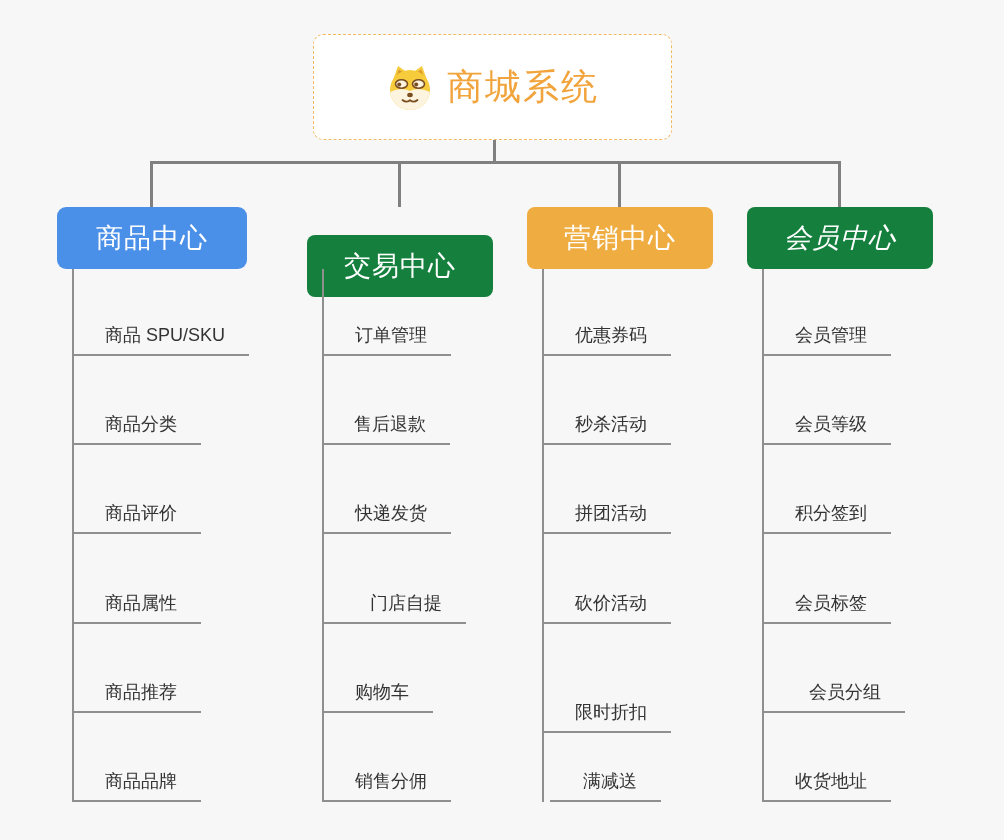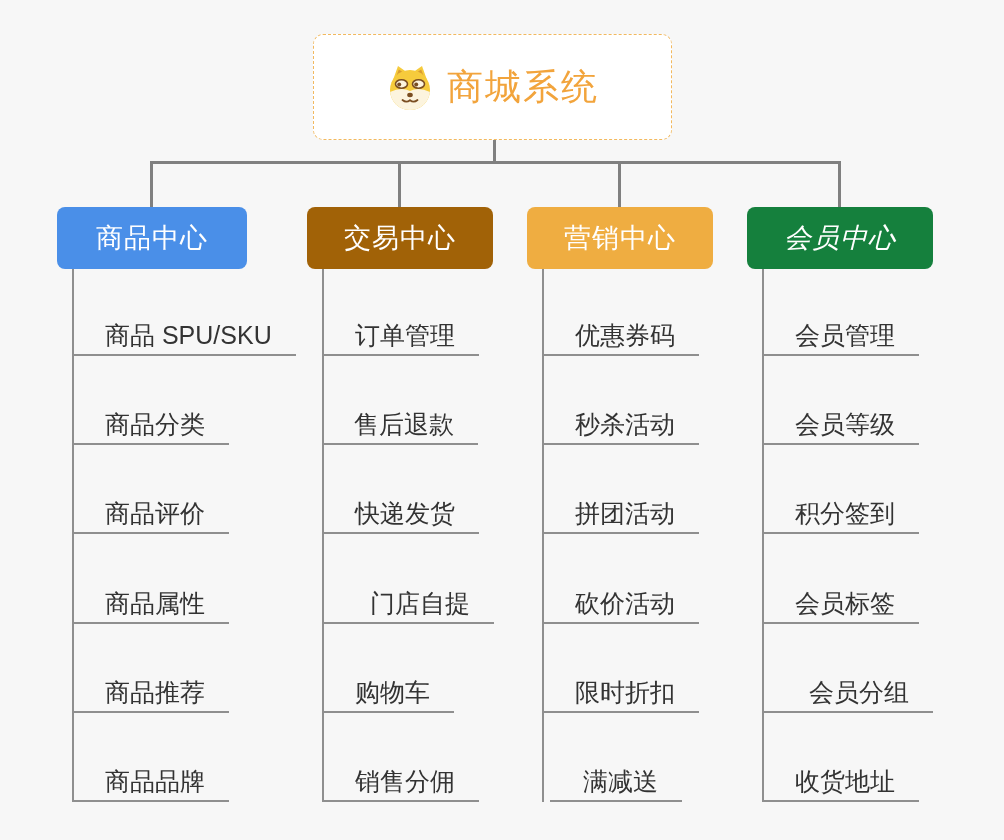--- a/index.html
+++ b/index.html
@@ -33,35 +33,35 @@
   .drop0{left:150px;} .drop1{left:398px;} .drop2{left:618px;} .drop3{left:838px;}
 
   
   .branch-node{
     position:absolute;top:207px;height:62px;
     border-radius:8px;
     color:#FFFFFF;font-size:27px;letter-spacing:1px;
     display:flex;align-items:center;justify-content:center;
     white-space:nowrap;cursor:default;
   }
-  .bnode0{left:57px;width:190px;}
+  .bnode0{left:57px;width:190px;border-radius:9px;}
   .bnode1{left:307px;width:186px;}
   .bnode2{left:527px;width:186px;}
   .bnode3{left:747px;width:186px;}
 
   
   .trunk{
     position:absolute;top:269px;height:533px;width:2px;background:#8F8F8F;
   }
   .leaf{
     position:absolute;
     height:38px;line-height:38px;
     padding:0 24px 0 33px;
     border-bottom:2px solid #8F8F8F;
-    font-size:25px;color:#333333;
+    font-size:18px;color:#333333;
     white-space:nowrap;cursor:default;
   }
 </style>
 </head>
 <body>
 
 <div id="canvas">
 
   <div class="cline stub"></div>
   <div class="cline bus"></div>
@@ -90,21 +90,21 @@
       <circle cx="30.2" cy="21.6" r="2" fill="#7A4E21"></circle>
 
       <ellipse cx="24" cy="32" rx="2.8" ry="2.2" fill="#7A4E21"></ellipse>
 
       <path d="M16.5 37 Q20.2 40.2 24 37.2 Q27.8 40.2 31.5 37" fill="none" stroke="#7A4E21" stroke-width="1.8" stroke-linecap="round"></path>
     </svg>
     <span class="root-title">商城系统</span>
   </div>
 
   <div class="branch-node bnode0" style="background: rgb(74, 143, 232);">商品中心</div>
-  <div class="branch-node bnode1" style="background: #a16207;">交易中心</div>
+  <div class="branch-node bnode1" style="background: #15803d; margin-top: 28px;">交易中心</div>
   <div class="branch-node bnode2" style="background: rgb(239, 173, 65);">营销中心</div>
   <div class="branch-node bnode3" style="background: #15803d; font-style: italic;">会员中心</div>
 
 <div class="trunk" style="left: 72px;"></div>
     <div class="leaf" style="left: 72px; top: 316px;">商品 SPU/SKU</div>
     <div class="leaf" style="left: 72px; top: 405px;">商品分类</div>
     <div class="leaf" style="left: 72px; top: 494px;">商品评价</div>
     <div class="leaf" style="left: 72px; top: 584px;">商品属性</div>
     <div class="leaf" style="left: 72px; top: 673px;">商品推荐</div>
     <div class="leaf" style="left: 72px; top: 762px;">商品品牌</div>
@@ -113,21 +113,21 @@
     <div class="leaf" style="left: 322px; top: 405px; padding-left: 32px;">售后退款</div>
     <div class="leaf" style="left: 322px; top: 494px;">快递发货</div>
     <div class="leaf" style="left: 322px; top: 584px; padding-left: 48px;">门店自提</div>
     <div class="leaf" style="left: 322px; top: 673px;">购物车</div>
     <div class="leaf" style="left: 322px; top: 762px;">销售分佣</div>
     <div class="trunk" style="left: 542px;"></div>
     <div class="leaf" style="left: 542px; top: 316px;">优惠券码</div>
     <div class="leaf" style="left: 542px; top: 405px;">秒杀活动</div>
     <div class="leaf" style="left: 542px; top: 494px;">拼团活动</div>
     <div class="leaf" style="left: 542px; top: 584px;">砍价活动</div>
-    <div class="leaf" style="left: 542px; top: 673px;">限时折扣</div>
+    <div class="leaf" style="left: 542px; top: 693px;">限时折扣</div>
     <div class="leaf" style="left: 550px; top: 762px;">满减送</div>
     <div class="trunk" style="left: 762px;"></div>
     <div class="leaf" style="left: 762px; top: 316px;">会员管理</div>
     <div class="leaf" style="left: 762px; top: 405px;">会员等级</div>
     <div class="leaf" style="left: 762px; top: 494px;">积分签到</div>
     <div class="leaf" style="left: 762px; top: 584px;">会员标签</div>
     <div class="leaf" style="left: 762px; top: 673px; padding-left: 47px;">会员分组</div>
     <div class="leaf" style="left: 762px; top: 762px;">收货地址</div>
   </div>
 

